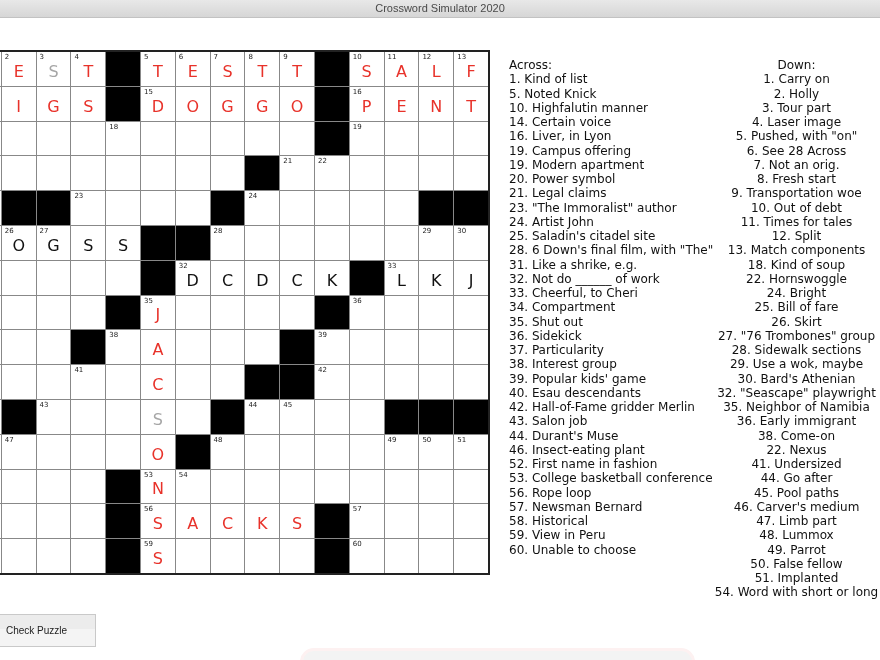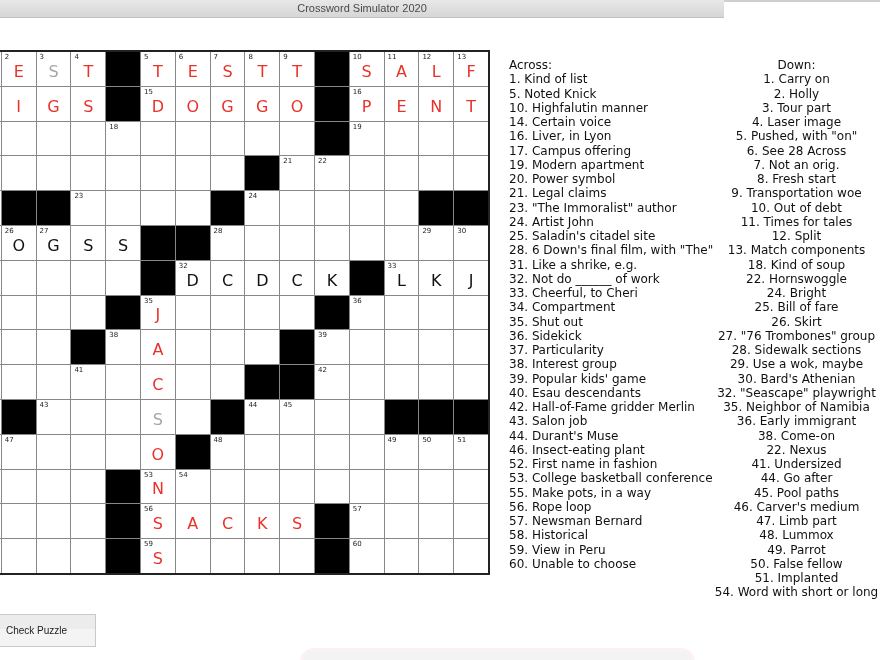--- a/index.html
+++ b/index.html
@@ -1,17 +1,17 @@
 <!DOCTYPE html>
 <html><head>
 <meta charset="utf-8">
 <style>
   html, body { margin:0; padding:0; }
   body { width:880px; height:660px; background:#ffffff; position:relative; overflow:hidden; font-family:"DejaVu Sans", sans-serif; }
-  .titlebar { position:absolute; left:0; top:0; width:724px; height:17px; background:linear-gradient(#e8e8e8,#d6d6d6); border-bottom:1px solid #c2c2c2; text-align:center; font:11px "Liberation Sans", sans-serif; color:#4a4a4a; line-height:17px; }
+  .titlebar { position:absolute; left:0; top:0; width:880px; height:17px; background:linear-gradient(#e8e8e8,#d6d6d6); border-bottom:1px solid #c2c2c2; text-align:center; font:11px "Liberation Sans", sans-serif; color:#4a4a4a; line-height:17px; }
   .topstrip { position:absolute; left:0; top:0; width:880px; height:2px; background:#cfcfcf; }
   .grid { position:absolute; left:-35px; top:50px; width:525px; height:525px; border:2px solid #222; box-sizing:border-box; display:grid; grid-template-columns:repeat(15, 1fr); grid-template-rows:repeat(15, 1fr); background:#888; gap:1px; }
   .cell { background:#fff; position:relative; overflow:hidden; }
   .cell.black { background:#000; }
   .cell .num { position:absolute; left:3px; top:1px; font-size:7px; color:#222; font-family:"DejaVu Sans", sans-serif; }
   .cell .letter { position:absolute; left:0; right:0; bottom:5px; text-align:center; font-size:16px; font-family:"DejaVu Sans", sans-serif; }
   .cell .letter.red { color:#e8322a; }
   .cell .letter.gray { color:#a6a6a6; }
   .cell .letter.black { color:#111; }
   .clues { position:absolute; top:58px; font-family:"DejaVu Sans", sans-serif; font-size:12px; color:#111; line-height:14.25px; }
@@ -427,21 +427,21 @@
   </div>
 
 <div class="clues across">
   <div class="hdr">Across:</div>
   <div id="across-list">
       <div class="clue">1. Kind of list</div>
       <div class="clue">5. Noted Knick</div>
       <div class="clue">10. Highfalutin manner</div>
       <div class="clue">14. Certain voice</div>
       <div class="clue">16. Liver, in Lyon</div>
-      <div class="clue">17. Campus offering</div>
+      <div class="clue">19. Campus offering</div>
       <div class="clue">19. Modern apartment</div>
       <div class="clue">20. Power symbol</div>
       <div class="clue">21. Legal claims</div>
       <div class="clue">23. "The Immoralist" author</div>
       <div class="clue">24. Artist John</div>
       <div class="clue">25. Saladin's citadel site</div>
       <div class="clue">28. 6 Down's final film, with "The"</div>
       <div class="clue">31. Like a shrike, e.g.</div>
       <div class="clue">32. Not do ______ of work</div>
       <div class="clue">33. Cheerful, to Cheri</div>
@@ -451,21 +451,20 @@
       <div class="clue">37. Particularity</div>
       <div class="clue">38. Interest group</div>
       <div class="clue">39. Popular kids' game</div>
       <div class="clue">40. Esau descendants</div>
       <div class="clue">42. Hall-of-Fame gridder Merlin</div>
       <div class="clue">43. Salon job</div>
       <div class="clue">44. Durant's Muse</div>
       <div class="clue">46. Insect-eating plant</div>
       <div class="clue">52. First name in fashion</div>
       <div class="clue">53. College basketball conference</div>
-      <div class="clue">55. Make pots, in a way</div>
       <div class="clue">56. Rope loop</div>
       <div class="clue">57. Newsman Bernard</div>
       <div class="clue">58. Historical</div>
       <div class="clue">59. View in Peru</div>
       <div class="clue">60. Unable to choose</div>
     </div>
 </div>
 
 <div class="clues down">
   <div class="hdr">Down:</div>

